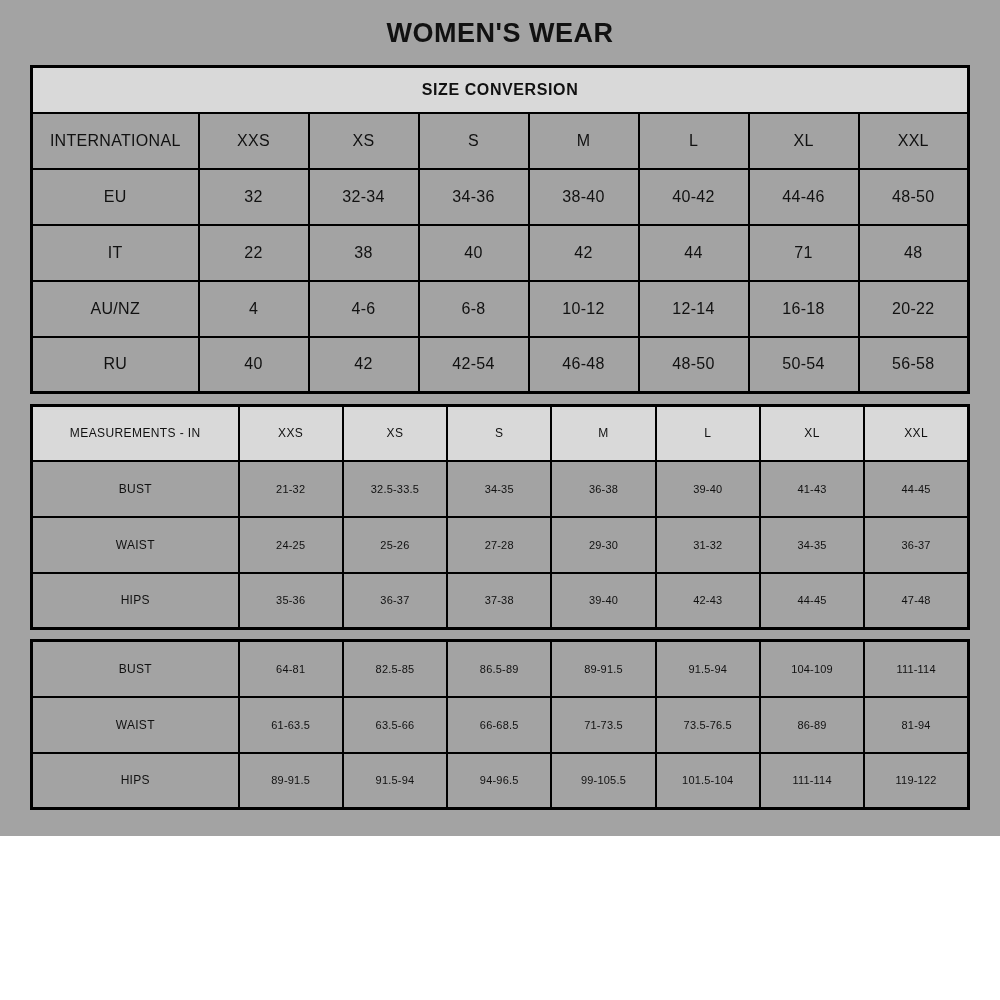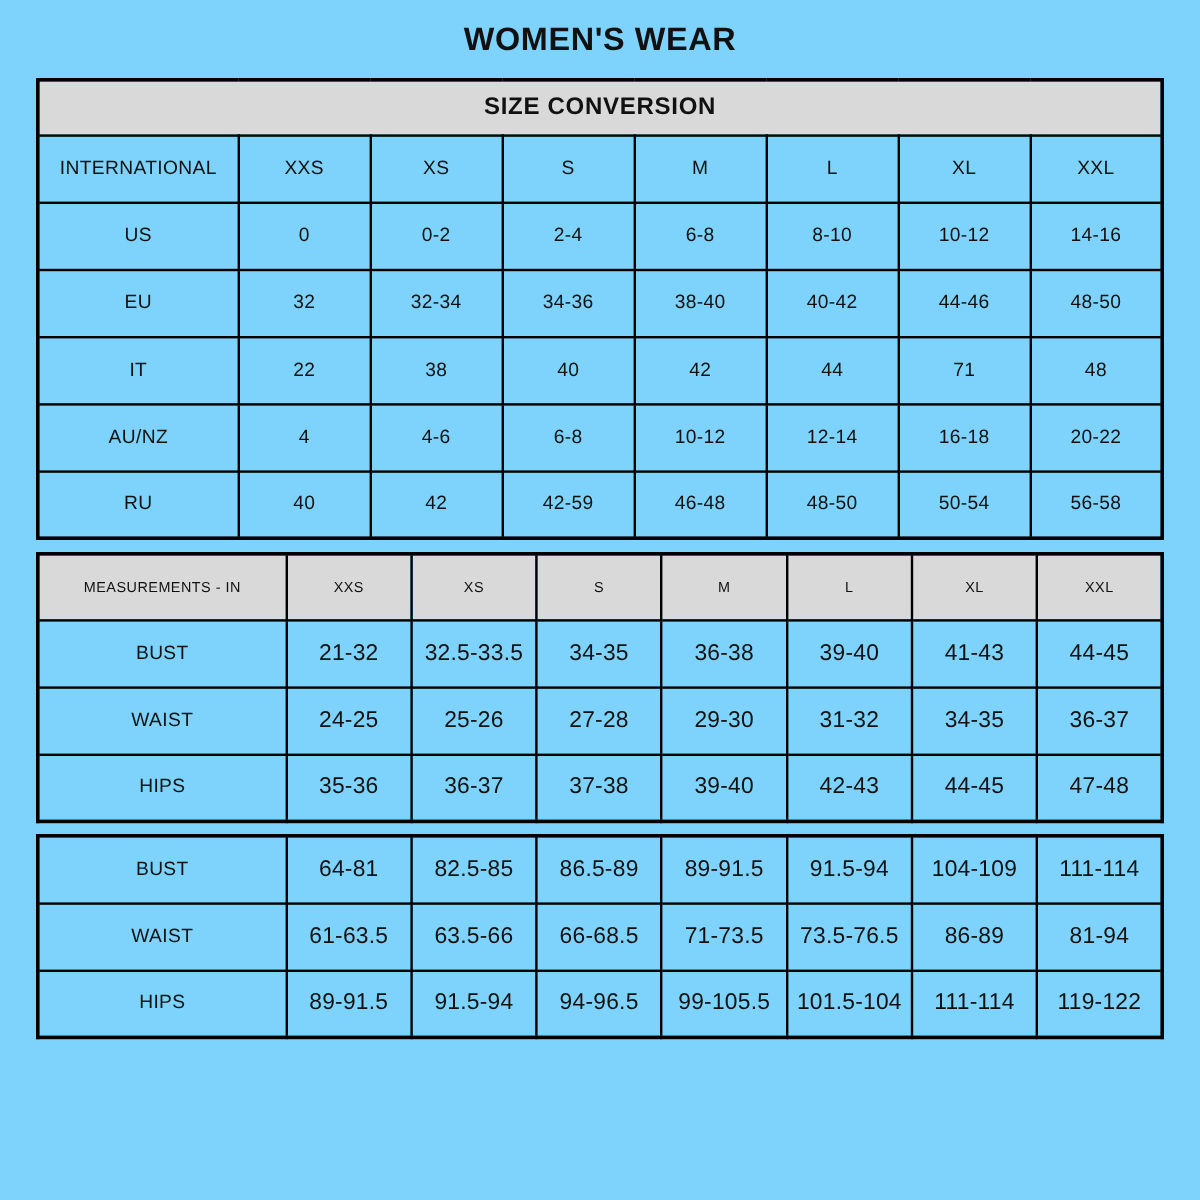--- a/index.html
+++ b/index.html
@@ -4,23 +4,23 @@
 <style>
   * { box-sizing: border-box; }
   html, body { margin: 0; padding: 0; background: #ffffff; }
   body {
     font-family: "Liberation Sans", sans-serif;
     color: #111111;
     -webkit-font-smoothing: antialiased;
   }
   .page {
     width: 1000px;
-    height: 1000px;
+    height: 836px;
     padding: 10px 30px 0 30px;
-    background: #7dd3fc;
+    background: #a3a3a3;
   }
   .page-title {
     text-align: center;
     font-size: 27px;
     font-weight: 700;
     letter-spacing: 0.5px;
     margin: 8px 0 16px 0;
   }
   table {
     width: 100%;
@@ -34,21 +34,21 @@
     vertical-align: middle;
     padding: 2px 4px;
     overflow: hidden;
     white-space: nowrap;
   }
   
   .t1 { margin-bottom: 10px; }
   .t1 .caption-cell {
     background: #d9d9d9;
     height: 46px;
-    font-size: 20px;
+    font-size: 16px;
     font-weight: 700;
     letter-spacing: 0.6px;
   }
   .t1 th.rowhead { font-weight: 400; }
   .t1 tr.body-row th, .t1 tr.body-row td {
     height: 56px;
     font-size: 16px;
     font-weight: 400;
     letter-spacing: 0.3px;
   }
@@ -56,27 +56,27 @@
   .t-meas { margin-bottom: 9px; }
   .t-meas tr.header-row th {
     background: #d9d9d9;
     height: 55px;
     font-size: 12px;
     font-weight: 400;
     letter-spacing: 0.4px;
   }
   .t-meas tr.body-row th {
     height: 56px;
-    font-size: 16px;
+    font-size: 12px;
     font-weight: 400;
     letter-spacing: 0.3px;
   }
   .t-meas tr.body-row td {
     height: 56px;
-    font-size: 19px;
+    font-size: 11px;
     font-weight: 400;
     letter-spacing: 0.2px;
   }
 </style>
 </head>
 <body>
 
 <div class="page">
 
   <div class="page-title">WOMEN'S WEAR</div>
@@ -100,30 +100,20 @@
         <th class="rowhead">INTERNATIONAL</th>
         <td>XXS</td>
         <td>XS</td>
         <td>S</td>
         <td>M</td>
         <td>L</td>
         <td>XL</td>
         <td>XXL</td>
       </tr>
       <tr class="body-row">
-        <th class="rowhead">US</th>
-        <td>0</td>
-        <td>0-2</td>
-        <td>2-4</td>
-        <td>6-8</td>
-        <td>8-10</td>
-        <td>10-12</td>
-        <td>14-16</td>
-      </tr>
-      <tr class="body-row">
         <th class="rowhead">EU</th>
         <td>32</td>
         <td>32-34</td>
         <td>34-36</td>
         <td>38-40</td>
         <td>40-42</td>
         <td>44-46</td>
         <td>48-50</td>
       </tr>
       <tr class="body-row">
@@ -143,21 +133,21 @@
         <td>6-8</td>
         <td>10-12</td>
         <td>12-14</td>
         <td>16-18</td>
         <td>20-22</td>
       </tr>
       <tr class="body-row">
         <th class="rowhead">RU</th>
         <td>40</td>
         <td>42</td>
-        <td>42-59</td>
+        <td>42-54</td>
         <td>46-48</td>
         <td>48-50</td>
         <td>50-54</td>
         <td>56-58</td>
       </tr>
     </tbody>
   </table>
 
   <table class="t-meas">
     <colgroup>

